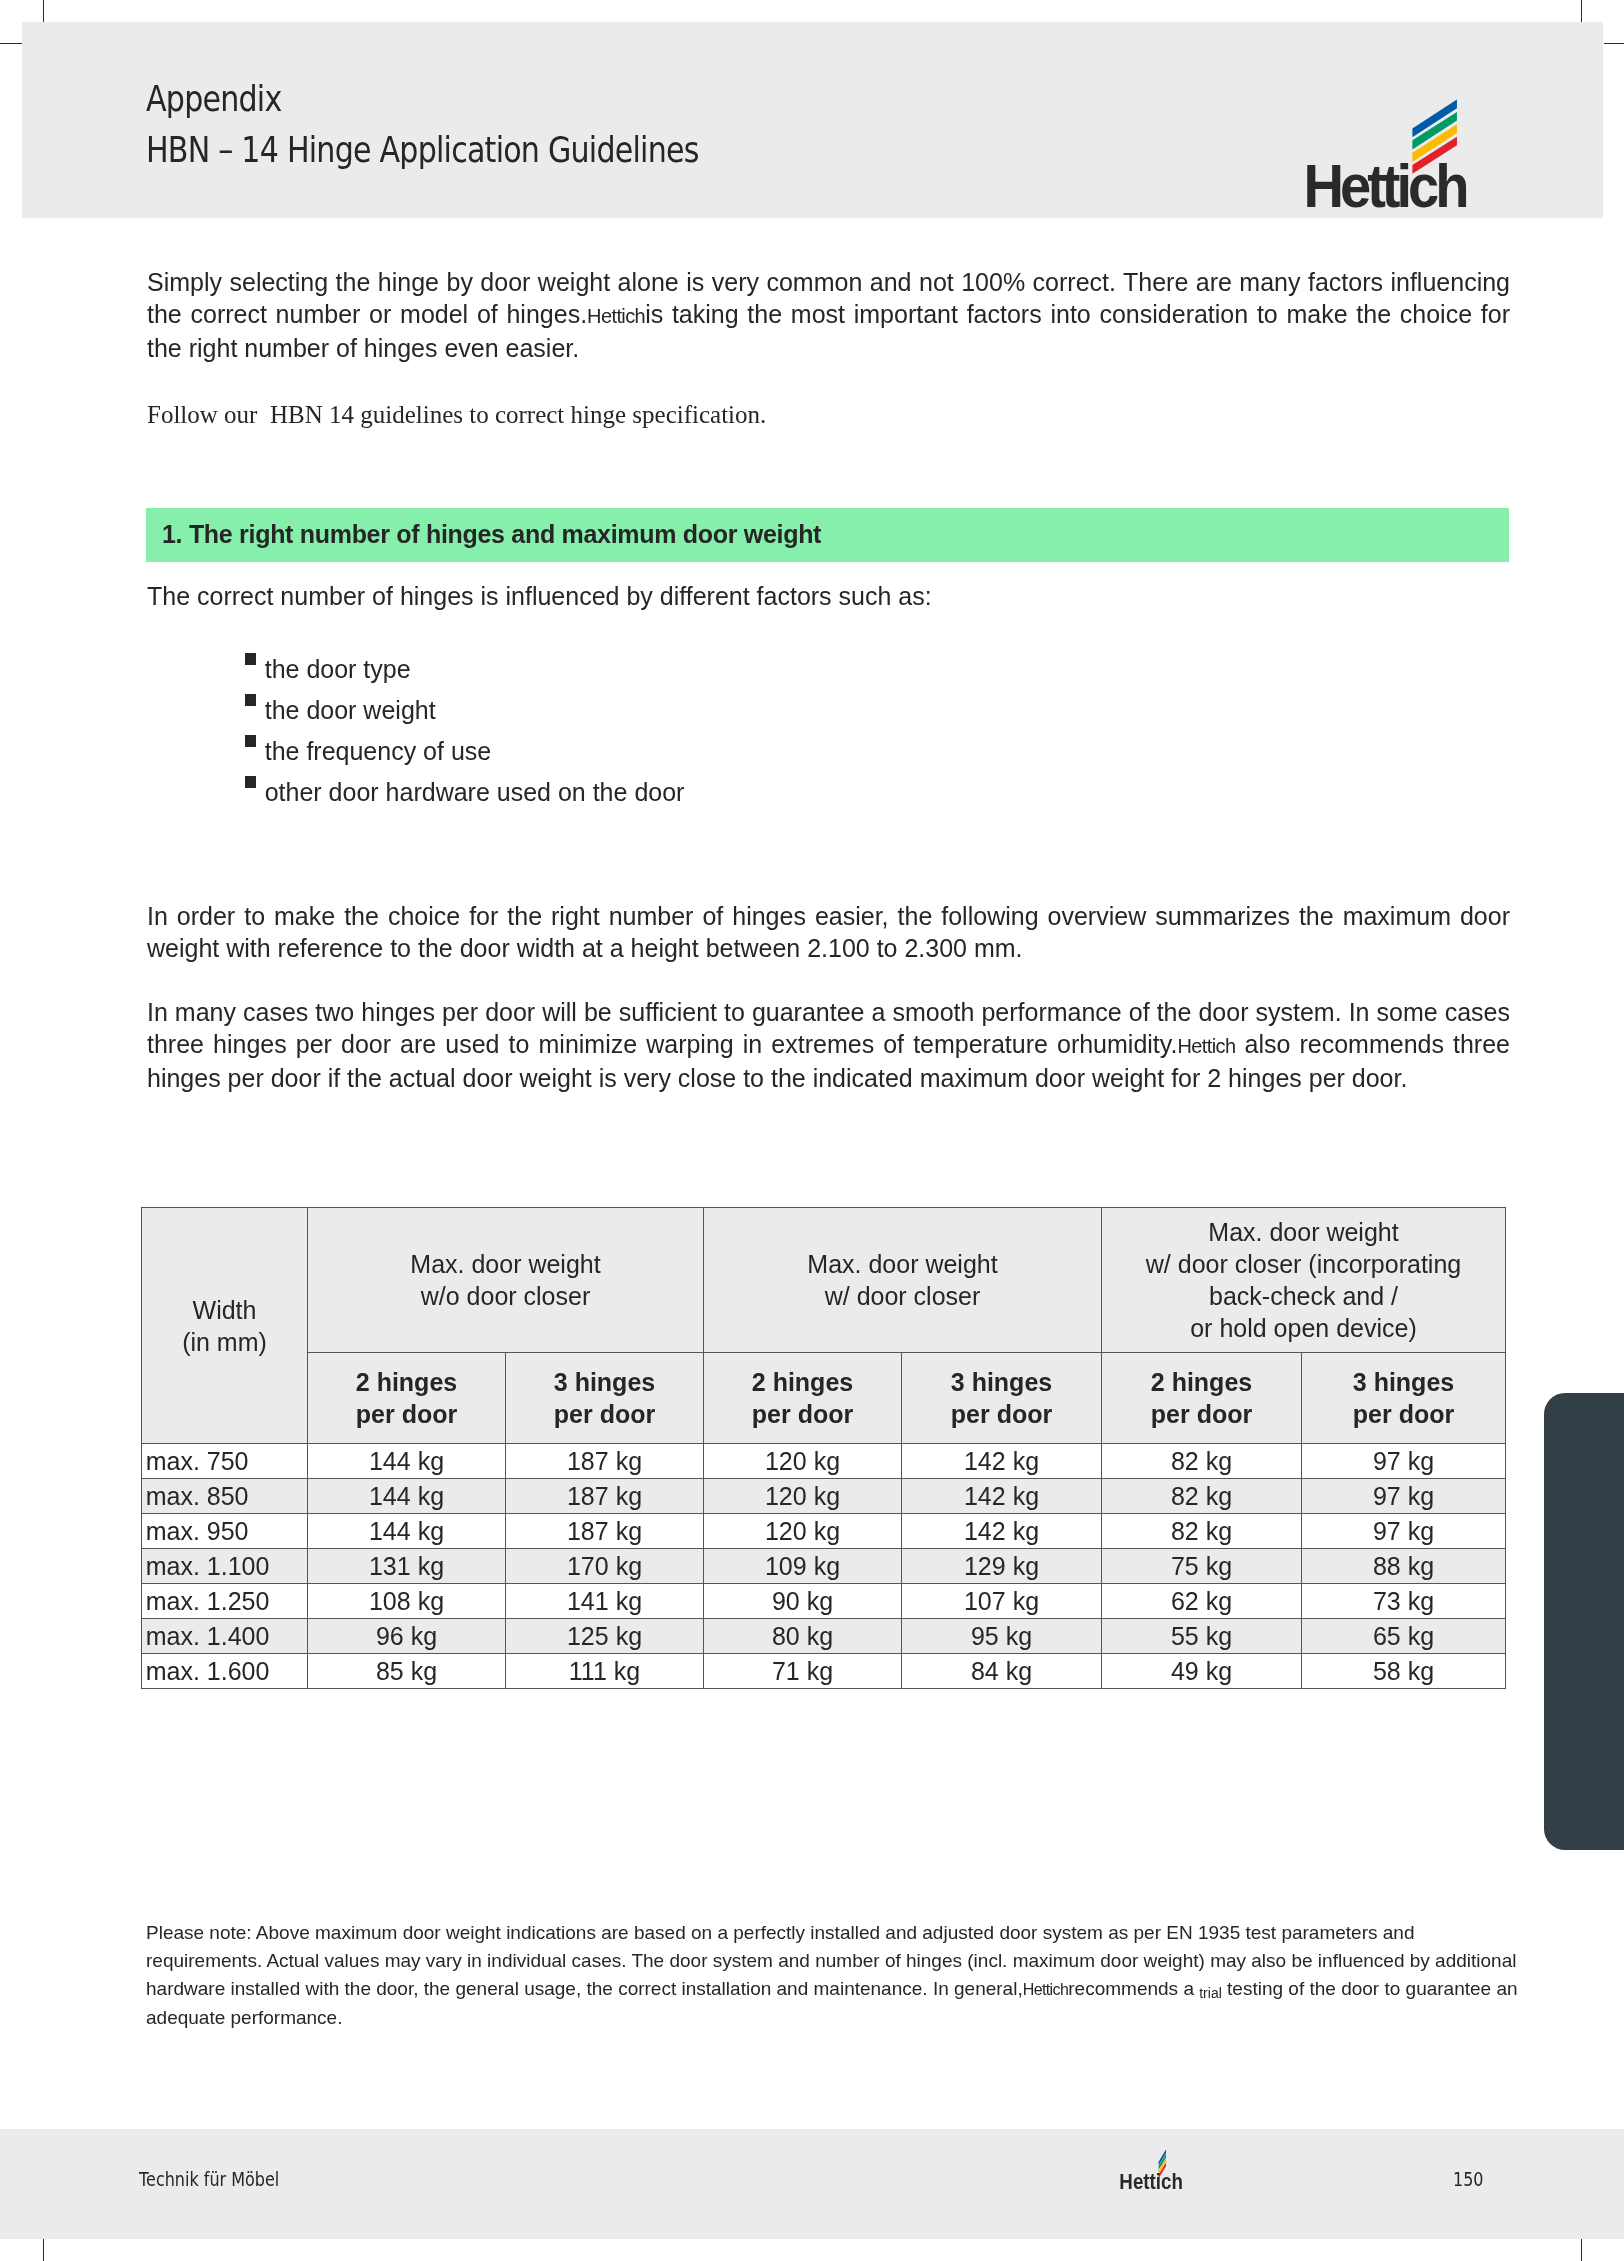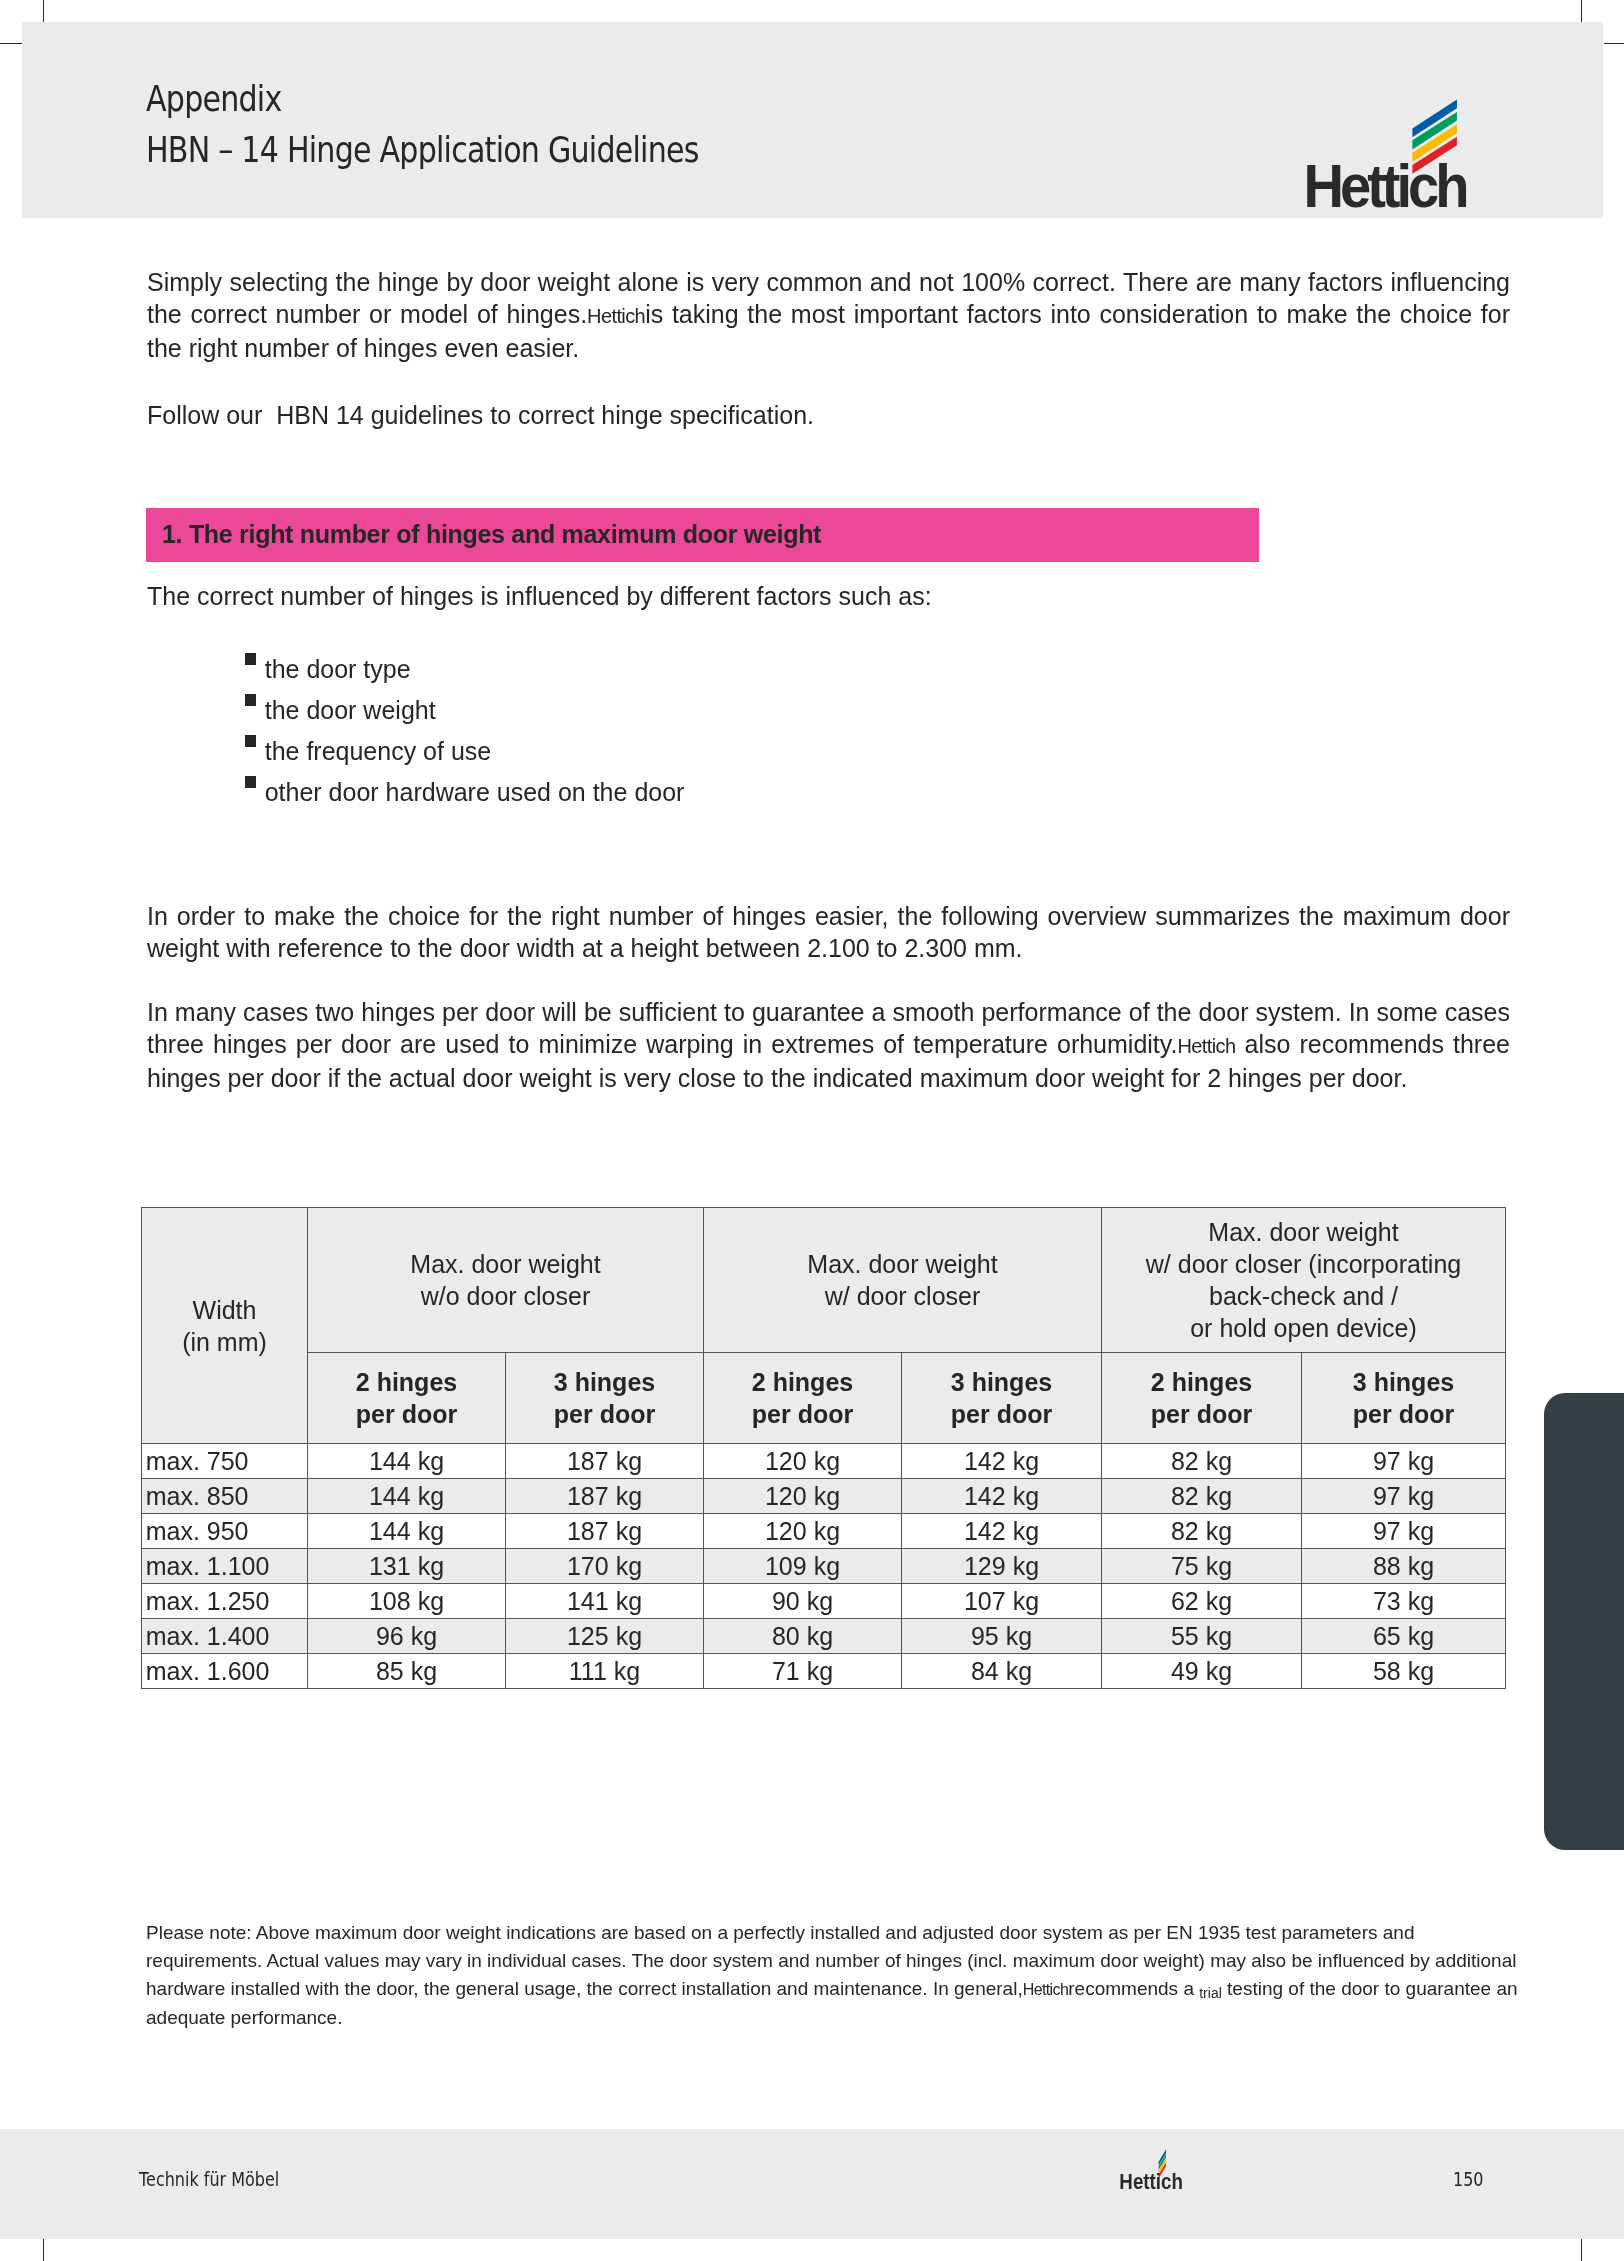--- a/index.html
+++ b/index.html
@@ -14,21 +14,21 @@
   .title.l1 { top: 79px; }
   .title.l2 { top: 130px; }
 
   .logo { position: absolute; left: 1301px; top: 87px; width: 198px; height: 124px; }
 
   .body-text { position: absolute; left: 147px; width: 1363px; font-size: 25px; line-height: 32px; color: #262626;
                text-align: justify; }
   .body-text p { margin: 0; }
   .brand-inline { font-size: 20px; letter-spacing: -0.6px; }
 
-  .section-bar { position: absolute; left: 146px; top: 508px; width: 1113px; height: 54px; background: #ec4899; }
+  .section-bar { position: absolute; left: 146px; top: 508px; width: 1363px; height: 54px; background: #86efac; }
   .section-bar span { position: absolute; left: 16px; top: 12.4px; font-size: 25px; font-weight: bold; color: #262626; letter-spacing: -0.3px; }
 
   .bullets { position: absolute; left: 245px; top: 653px; margin: 0; padding: 0; list-style: none; font-size: 25px; color: #262626; }
   .bullets li { height: 41px; line-height: 32px; display: flex; align-items: flex-start; }
   .bullets .sq { display: inline-block; width: 11px; height: 12.4px; background: #262626; margin-right: 8.7px; }
 
   table.hbn { position: absolute; left: 141px; top: 1207px; border-collapse: collapse; font-size: 25px; color: #262626; }
   table.hbn td, table.hbn th { border: 1.2px solid #555; padding: 0; font-weight: normal; text-align: center; vertical-align: middle; }
   table.hbn thead th { background: #ebebeb; line-height: 32px; }
   table.hbn tr.h1 th { height: 144px; }
@@ -74,21 +74,21 @@
   <polygon class="stripe" points="180,86 252,40 252,54 180,101" fill="#009a63"></polygon>
   <polygon class="stripe" points="180,106 252,60 252,74 180,121" fill="#fbbb00"></polygon>
   <polygon class="stripe" points="180,126 252,80 252,94 180,140" fill="#e2202a"></polygon>
   <text x="4" y="193" font-family="Liberation Sans, sans-serif" font-weight="bold" font-size="98" fill="#2b2a29" letter-spacing="-7" textLength="262" lengthAdjust="spacingAndGlyphs">Hettich</text>
 </svg>
 
 <div class="body-text" style="top:266px;">
   <p><span>Simply selecting the hinge by door weight alone is very common and not 100% correct. There are many factors influencing the correct number or model of hinges.</span><span class="brand-inline">Hettich</span><span>is taking the most important factors into consideration to make the choice for the right number of hinges even easier.</span></p>
 </div>
 <div class="body-text" style="top:399px;">
-  <p style="white-space:pre;">Follow our  HBN 14 guidelines to correct hinge specification.</p>
+  <p style="white-space:pre;font-family:Liberation Serif, serif;">Follow our  HBN 14 guidelines to correct hinge specification.</p>
 </div>
 
 <div class="section-bar">
   <span>1. The right number of hinges and maximum door weight</span>
 </div>
 <div class="body-text" style="top:580px;">
   <p>The correct number of hinges is influenced by different factors such as:</p>
 </div>
 
 <ul class="bullets">

